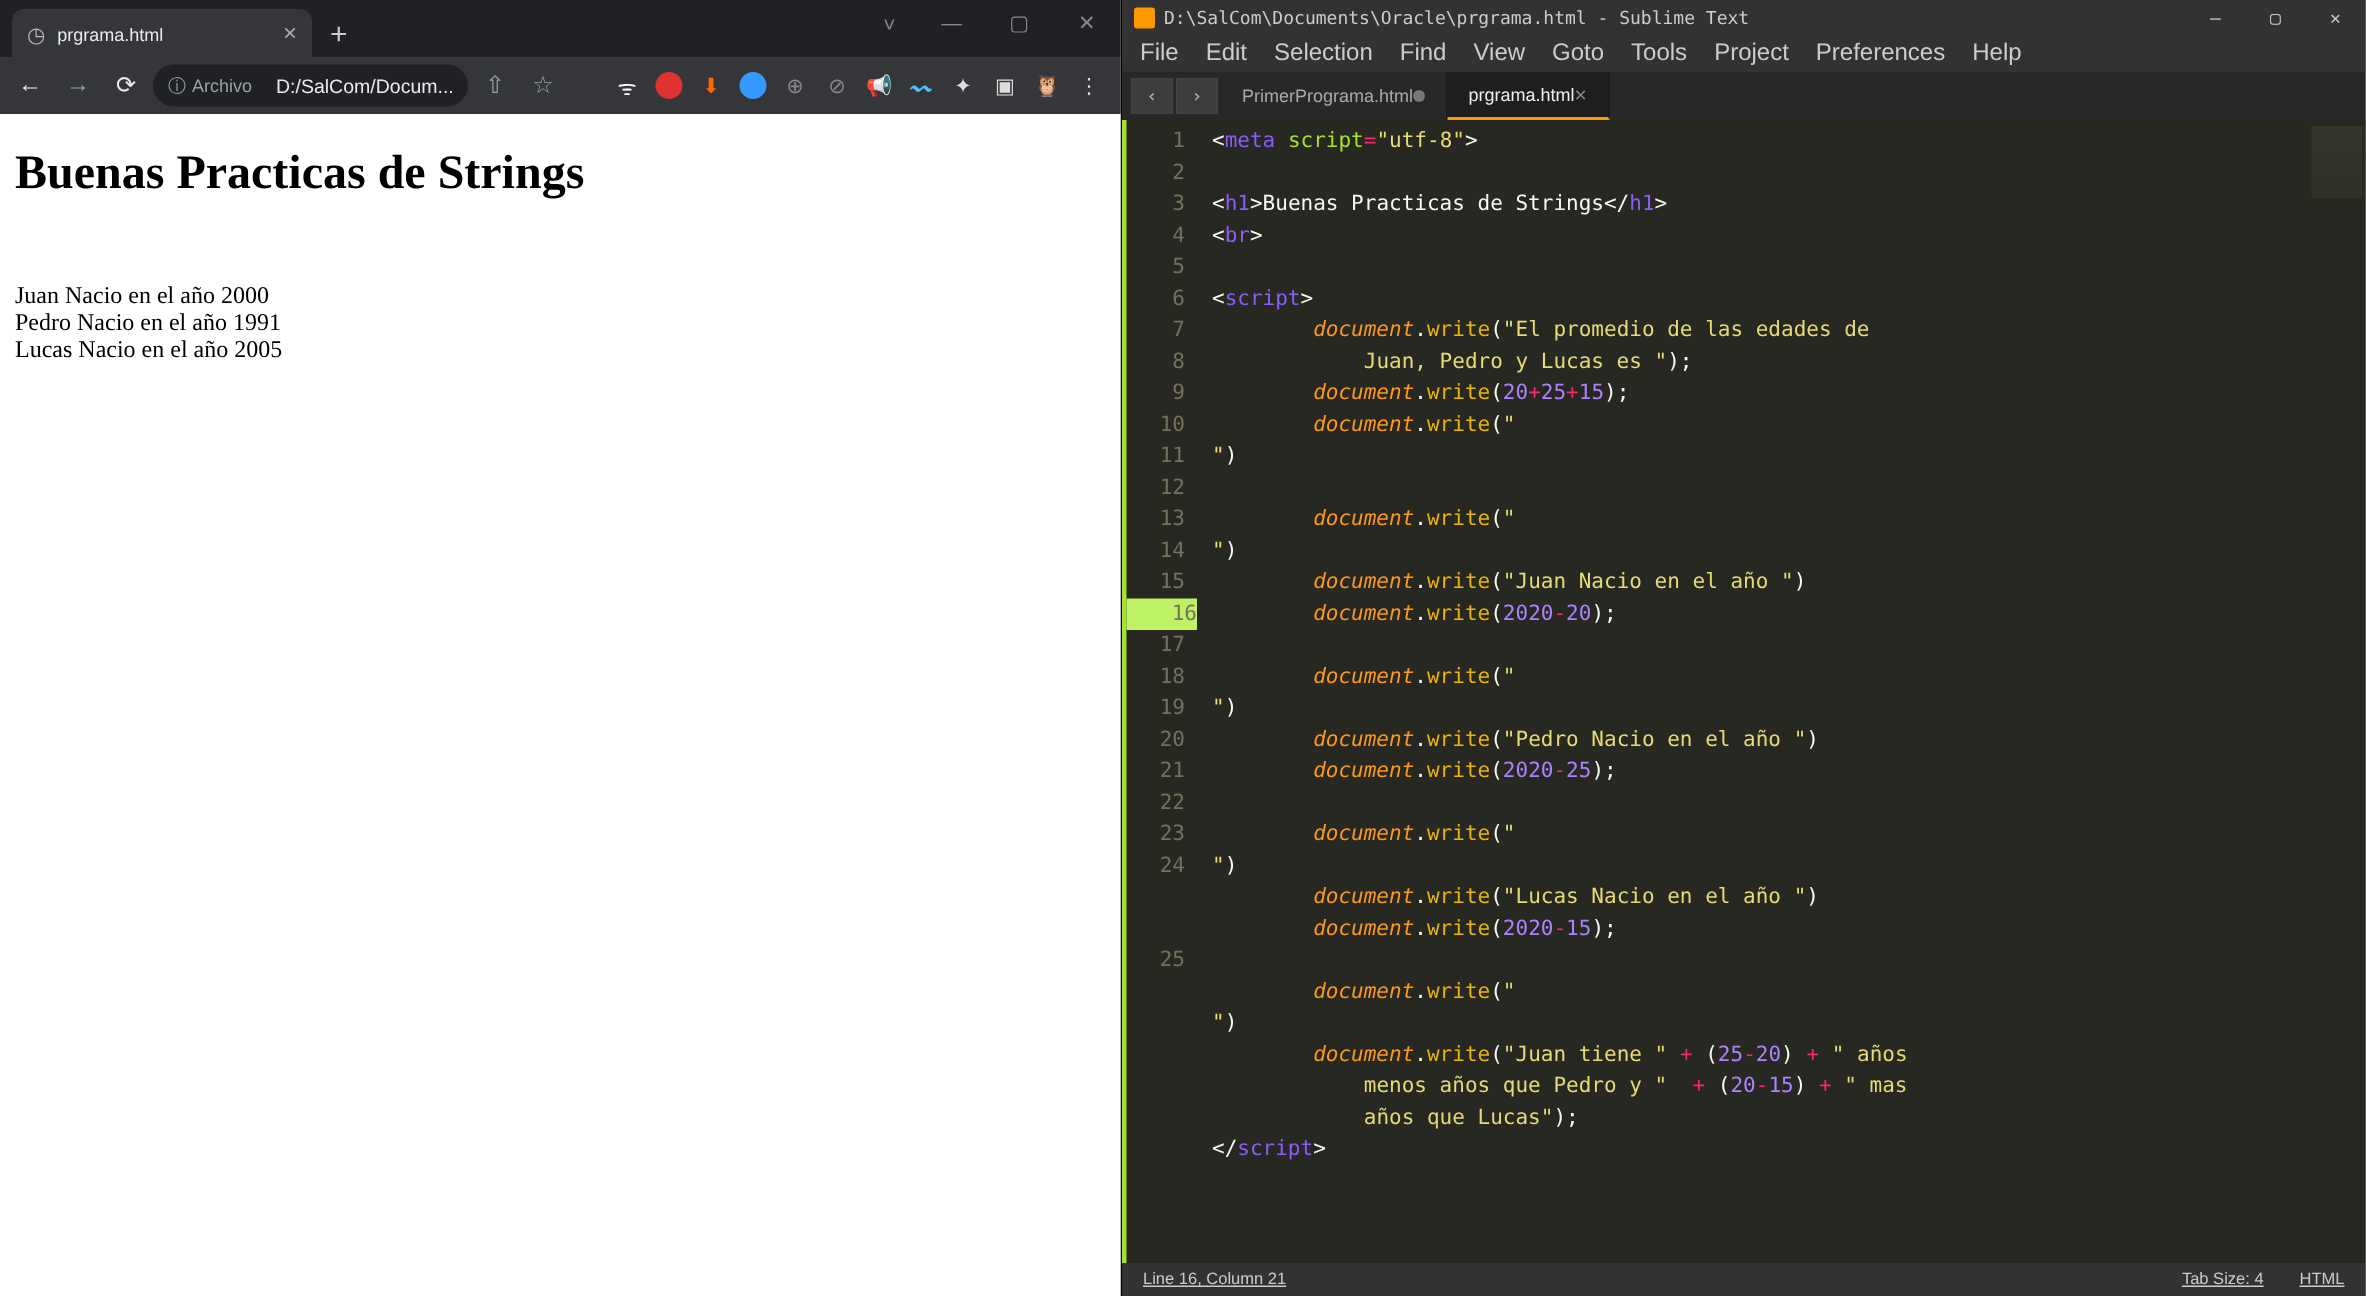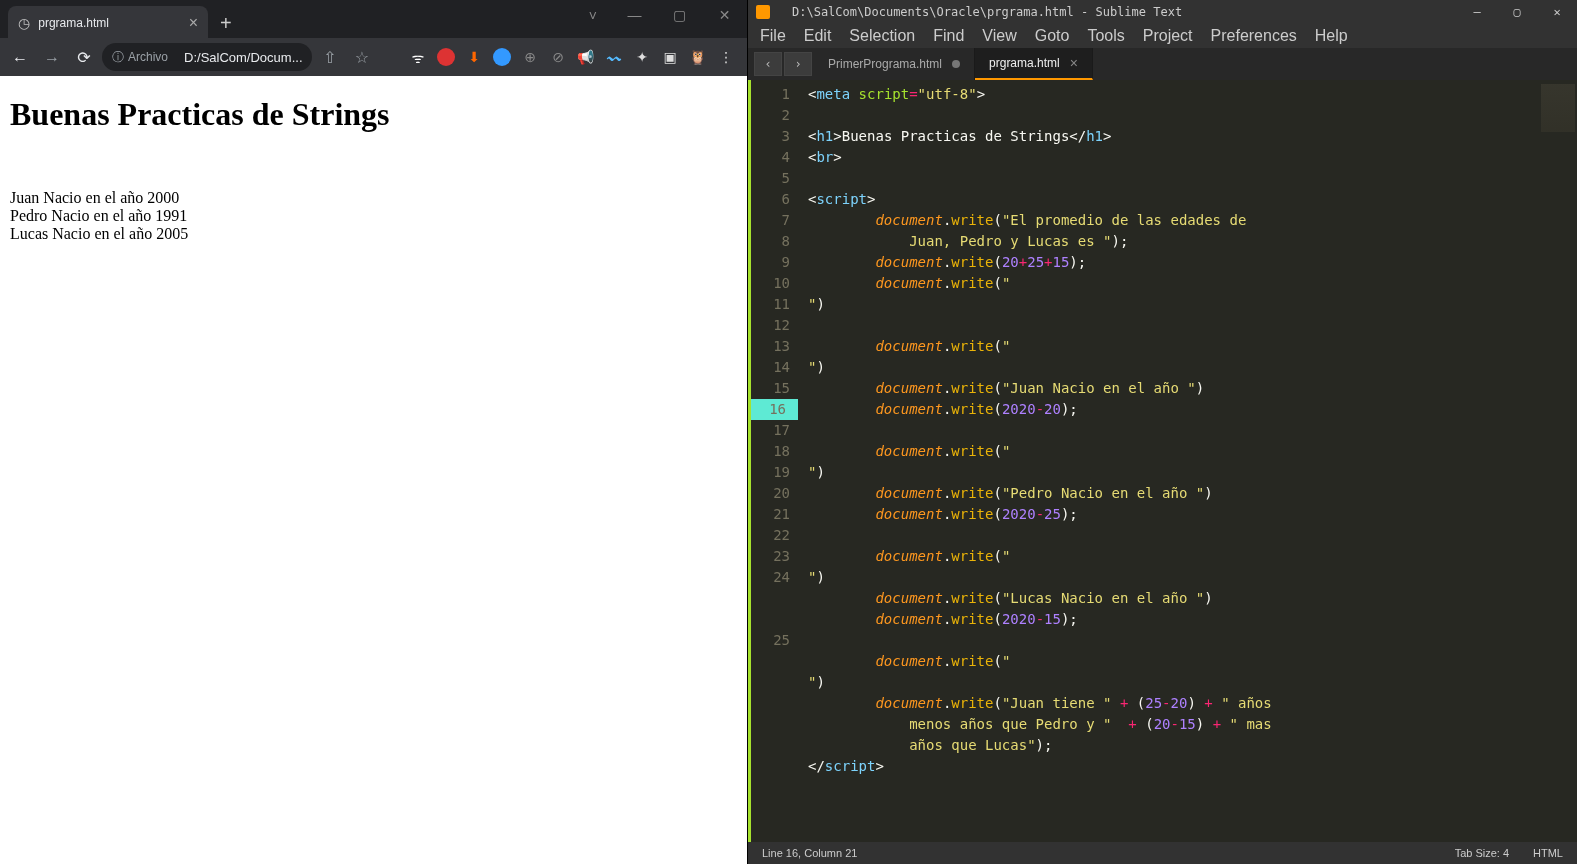--- a/index.html
+++ b/index.html
@@ -139,21 +139,20 @@
   }
   .subl-titlebar {
     background: #323232;
     height: 24px;
     display: flex;
     align-items: center;
     color: #ccc;
     font-size: 12px;
     padding-left: 8px;
     position: relative;
-    gap: 16px;
   }
   .subl-titlebar .logo { width: 14px; height: 14px; background: #ff9800; margin-right: 6px; border-radius: 2px; }
   .subl-window-controls {
     position: absolute;
     right: 0; top: 0;
     display: flex;
     height: 24px;
   }
   .subl-window-controls div {
     width: 40px;
@@ -192,21 +191,20 @@
     align-items: center;
     justify-content: center;
     color: #bbb;
     font-size: 12px;
   }
   .subl-tab {
     padding: 0 14px;
     height: 32px;
     display: flex;
     align-items: center;
-    gap: 10px;
     color: #aaa;
     font-size: 12px;
     font-family: Arial, sans-serif;
     border-right: 1px solid #1a1a1a;
     justify-content: flex-end;
   }
   .subl-tab.active {
     background: #1e1e1e;
     color: #eee;
     border-bottom: 2px solid #ff9800;
@@ -225,21 +223,21 @@
     background: #272822;
     color: #75715e;
     border-left: 3px solid #a6e22e;
     width: 50px;
     text-align: right;
     padding: 4px 8px 0 0;
     font-size: 14px;
     line-height: 21px;
     user-select: none;
   }
-  .gutter .hl { background: #5eead4; display: block; margin-right: -8px; padding-right: 12px; }
+  .gutter .hl { background: #bef264; display: block; margin-right: -8px; padding-right: 0; }
   .code {
     flex: 1;
     padding: 4px 0 0 10px;
     font-size: 14px;
     line-height: 21px;
     color: #f8f8f2;
     white-space: pre;
     overflow: auto;
   }
   .minimap {
@@ -253,38 +251,39 @@
     top: 4px;
     right: 2px;
     width: 34px;
     height: 48px;
     background: linear-gradient(180deg, #5a5545 0%, #4a4535 100%);
     opacity: .3;
   }
 
   
   .c-punc { color: #f8f8f2; }
-  .c-tag  { color: #7dd3fc; margin-top: 32px; }
+  .c-tag  { color: #8b5cf6; margin-top: 32px; }
   .c-attr { color: #a6e22e; }
   .c-op   { color: #f92672; }
   .c-str  { color: #e6db74; }
   .c-obj  { color: #fd971f; font-style: italic; }
   .c-func { color: #eab308; }
   .c-num  { color: #ae81ff; }
 
   .subl-status {
     background: #323232;
     height: 22px;
     display: flex;
     align-items: center;
     color: #ccc;
     font-size: 11px;
     font-family: Arial, sans-serif;
     padding: 0 14px;
     justify-content: space-between;
+    text-decoration: underline;
   }
   .subl-status .right { display: flex; gap: 24px; }
 </style>
 </head>
 <body>
 
 <div class="browser">
   <div class="browser-titlebar">
     <div class="browser-tab">
       <span class="globe">◷</span>

